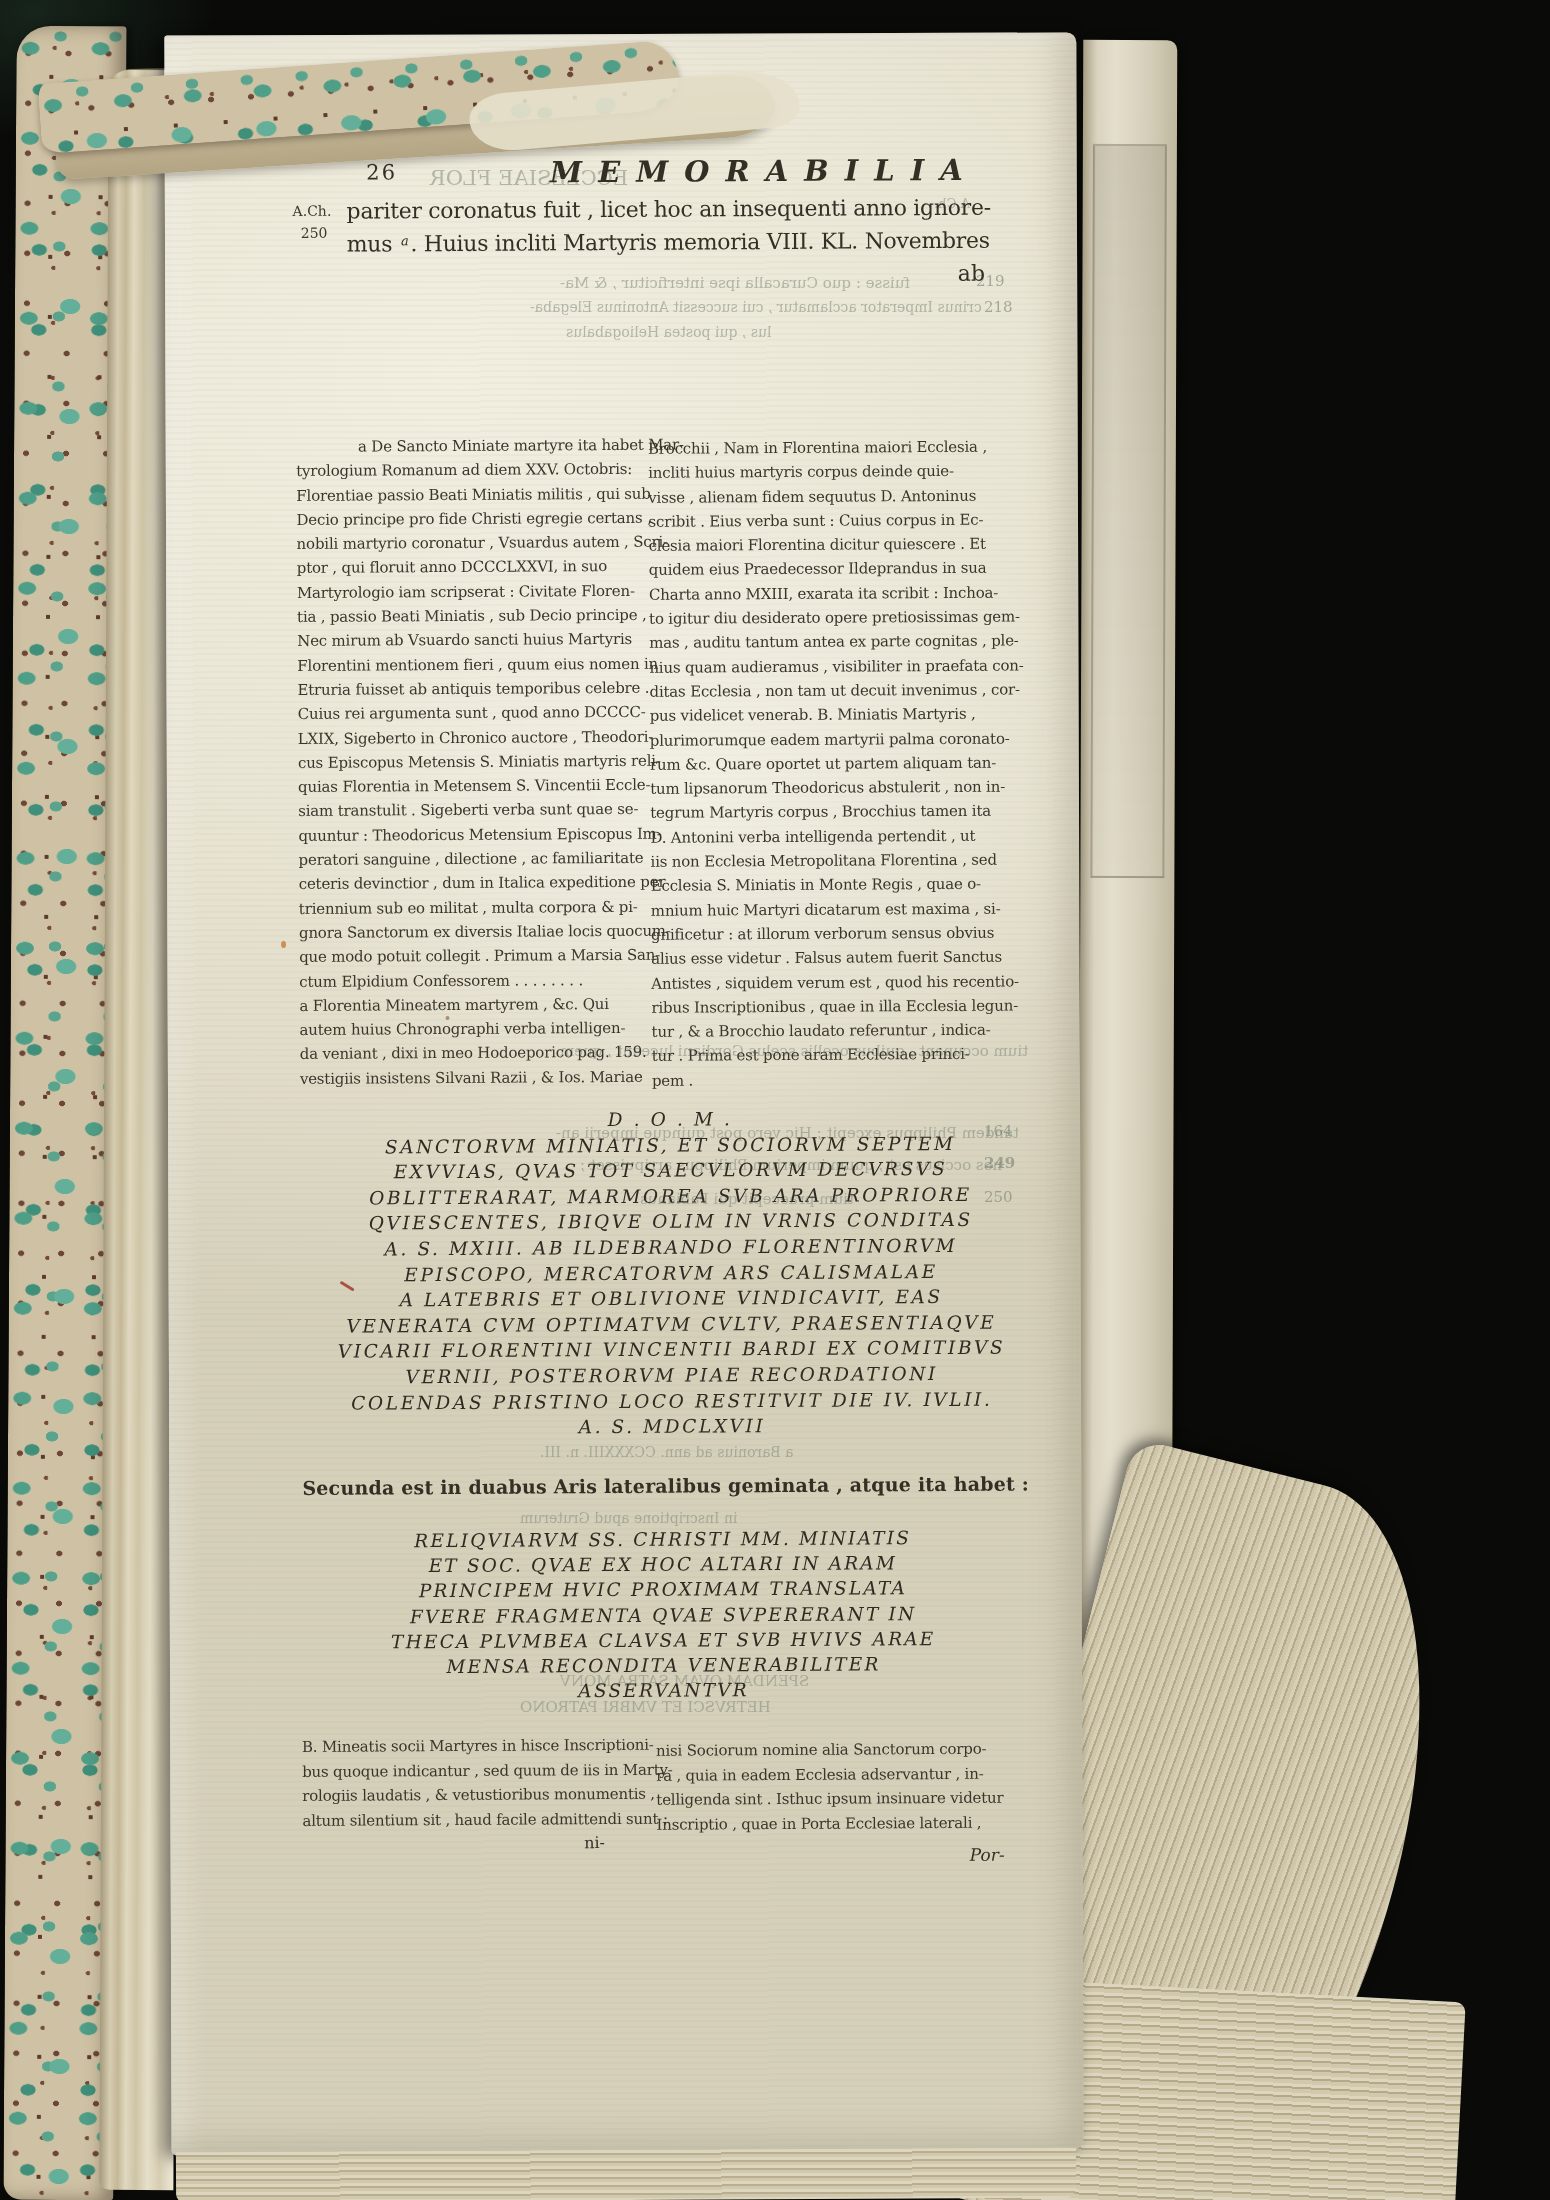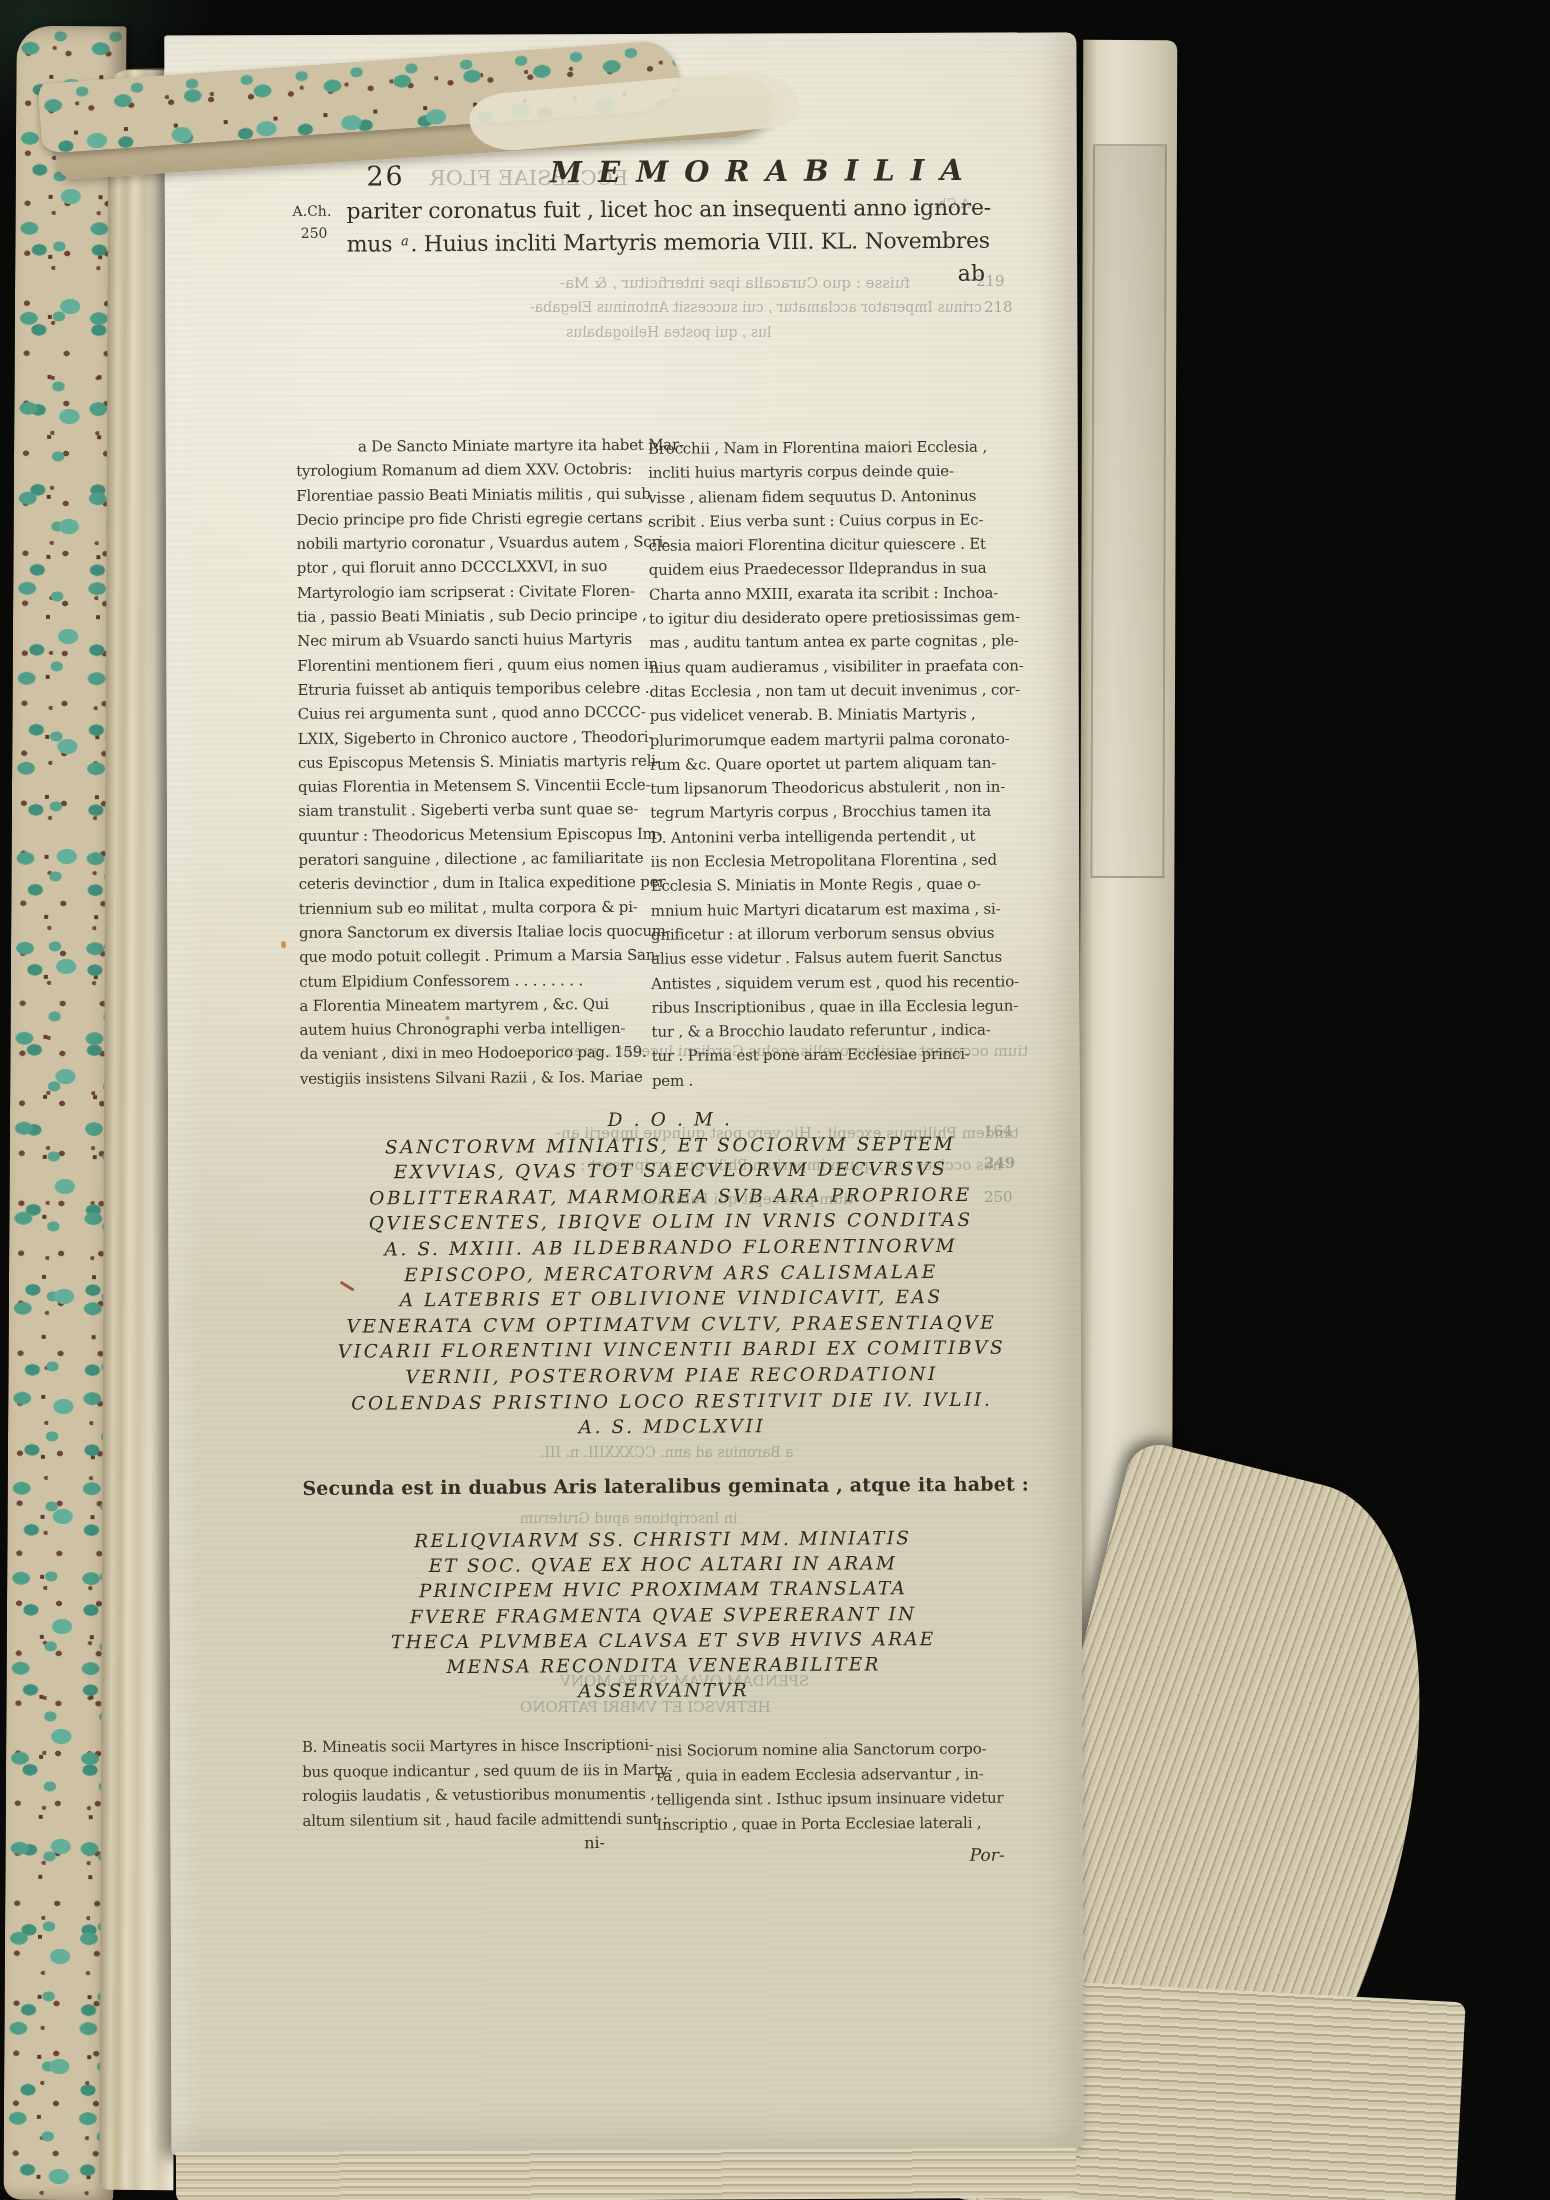--- a/index.html
+++ b/index.html
@@ -57,21 +57,21 @@
     box-shadow:0 4px 8px rgba(0,0,0,.25);}
   .torn-marble{left:40px;top:84px;width:640px;height:70px;
     border-radius:12px 48px 64px 30px / 22px 52px 44px 20px;transform:rotate(-4deg);
     box-shadow:0 3px 6px rgba(40,30,20,.35);}
   .torn-white{left:470px;top:96px;width:330px;height:58px;background:#e6e0cb;
     border-radius:40px 60px 30px 50px / 26px 40px 22px 34px;transform:rotate(-5deg);opacity:.9;}
 
   
   .text-layer{position:absolute;inset:0;z-index:6;color:#332f25;transform:rotate(-.35deg);}
   .abs{position:absolute;white-space:nowrap;}
-  .pgnum{left:372px;top:158px;font-size:27px;letter-spacing:2px;}
+  .pgnum{left:372px;top:158px;font-size:21px;letter-spacing:2px;}
   .running{left:520px;top:154px;width:500px;text-align:center;font-style:italic;
     font-weight:bold;font-size:29px;letter-spacing:16px;}
   .marg{font-size:14px;color:#3b372c;}
   .body-line{left:352px;top:196px;font-size:22px;letter-spacing:-.3px;}
   .body-line2{top:229px;}
   .fnref{font-size:13px;font-style:italic;vertical-align:6px;padding:0 2px;}
   .catch{font-size:22px;}
   .catch-ab{left:930px;top:262px;width:60px;text-align:right;}
   .fn-col{position:absolute;width:352px;font-size:15px;line-height:24.3px;
     letter-spacing:-.2px;color:#39352a;}

